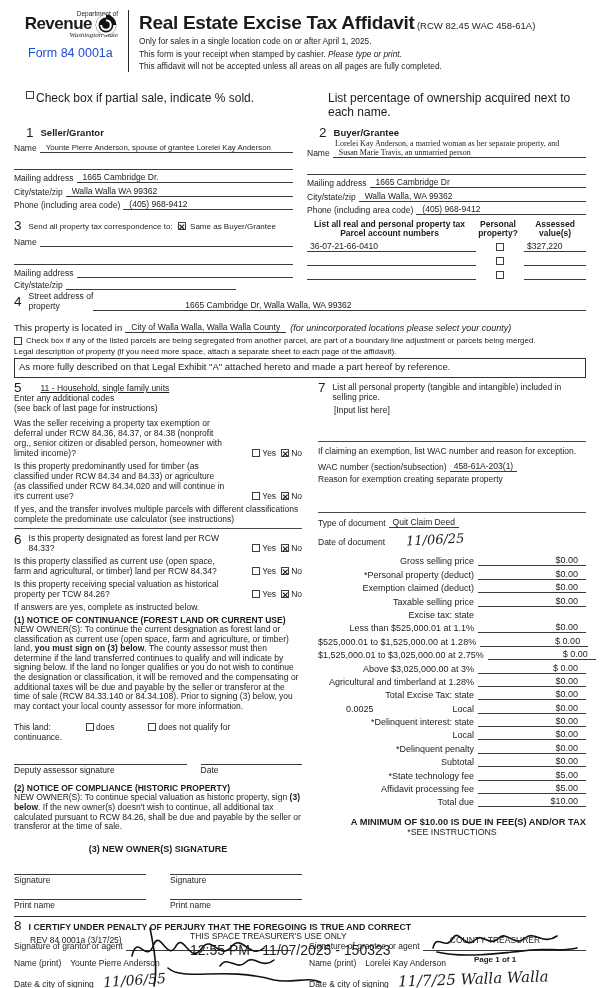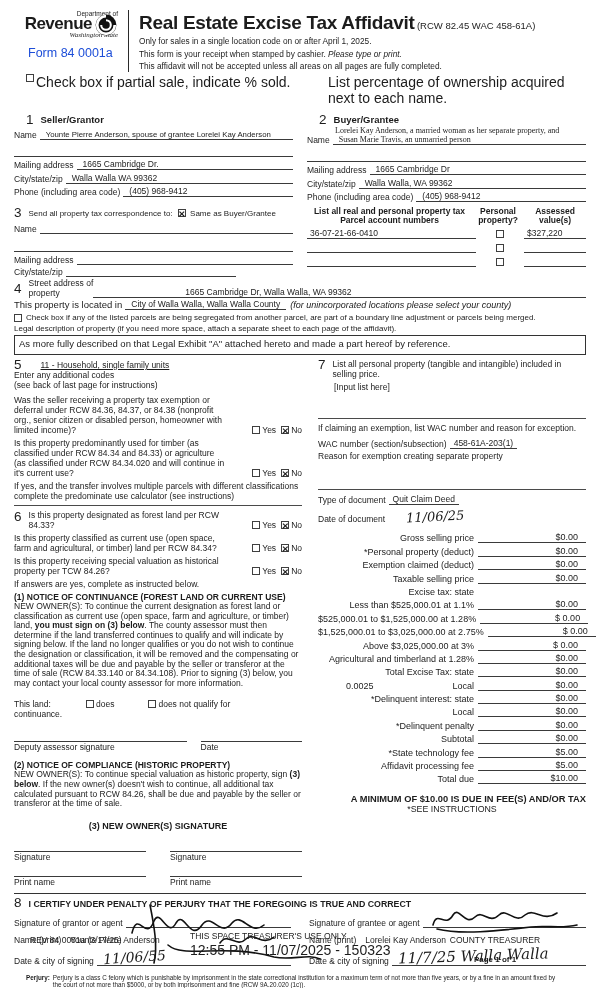--- a/index.html
+++ b/index.html
@@ -13,21 +13,21 @@
   .logo .dept{font-size:6.5px}
   .logo .rev{font-size:17px;font-weight:bold;letter-spacing:-.5px;line-height:14px;position:relative;padding-right:26px}
   .logo .swirl{position:absolute;right:0;top:-4px}
   .logo .st{font-style:italic;font-size:7px;font-family:"Liberation Serif",serif}
   .logo .frm{color:#1d4ed8;font-size:12.5px;margin-top:7px;white-space:nowrap;text-align:left;padding-left:4px}
   .hdr .div{border-left:1.5px solid #2a2a2a;margin:0 10px 0 2px}
   .titleblk{padding-top:2px}
   .t1{font-size:19px;font-weight:bold;letter-spacing:-.3px;display:inline}
   .t1r{font-size:9.5px;font-weight:normal}
   .sub{font-size:8.3px;line-height:10.5px;margin-top:2px}
-  .partialrow{display:flex;margin:2px 0 4px 12px;font-size:14px}
+  .partialrow{display:flex;margin:19px 0 4px 12px;font-size:12px}
   .partialrow .right{margin-left:auto;width:258px}
   
   .cb{width:8px;height:8px;border:1px solid #3f3f3f;display:inline-block;vertical-align:-1px;
       margin:0 2px 0 0;position:relative;background:#fff;flex:none}
   .cb.ck::after{content:"\2715";position:absolute;font-size:8.5px;top:-1.5px;left:-.5px;font-weight:bold}
   .fl{display:flex;align-items:flex-end}
   .lbl{white-space:nowrap;margin-right:3px}
   .line{flex:1;border-bottom:1px solid #3a3a3a;padding:0 4px 0 6px;min-height:10px}
   .secnum{font-size:13.5px;margin-right:7px;flex:none;line-height:11px}
   .secttl{font-weight:bold;font-size:9.5px}
@@ -220,21 +220,21 @@
       </div>
     </div>
   </div>
 
   <div style="margin-top:2px">
     <div class="fl">
       <span class="secnum" style="align-self:center">4</span>
       <span style="line-height:9.5px;flex:none"><span><span>Street address of</span><br><span>property</span></span></span>
       <span class="line" style="padding-left:92px">1665 Cambridge Dr, Walla Walla, WA 99362</span>
     </div>
-    <div class="fl" style="margin-top:1px">
+    <div class="fl" style="margin-top:11px">
       <span class="lbl" style="font-size:9.5px">This property is located in</span>
       <span style="border-bottom:1px solid #3a3a3a;padding:0 6px">City of Walla Walla, Walla Walla County</span>
       <span class="em" style="font-size:9px;margin-left:4px">(for unincorporated locations please select your county)</span>
     </div>
     <div class="fl" style="margin-top:3px;align-items:center">
       <span class="cb" style="margin-right:4px"></span>
       <span class="sm">Check box if any of the listed parcels are being segregated from another parcel, are part of a boundary line adjustment or parcels being merged.</span>
     </div>
     <div class="sm" style="margin-top:2px">Legal description of property (if you need more space, attach a separate sheet to each page of the affidavit).</div>
     <div style="border:1px solid #333;padding:2px 4px 5px 4px;font-size:9.5px;margin-top:2px">As more fully described on that Legal Exhibit "A" attached hereto and made a part hereof by reference.</div>

